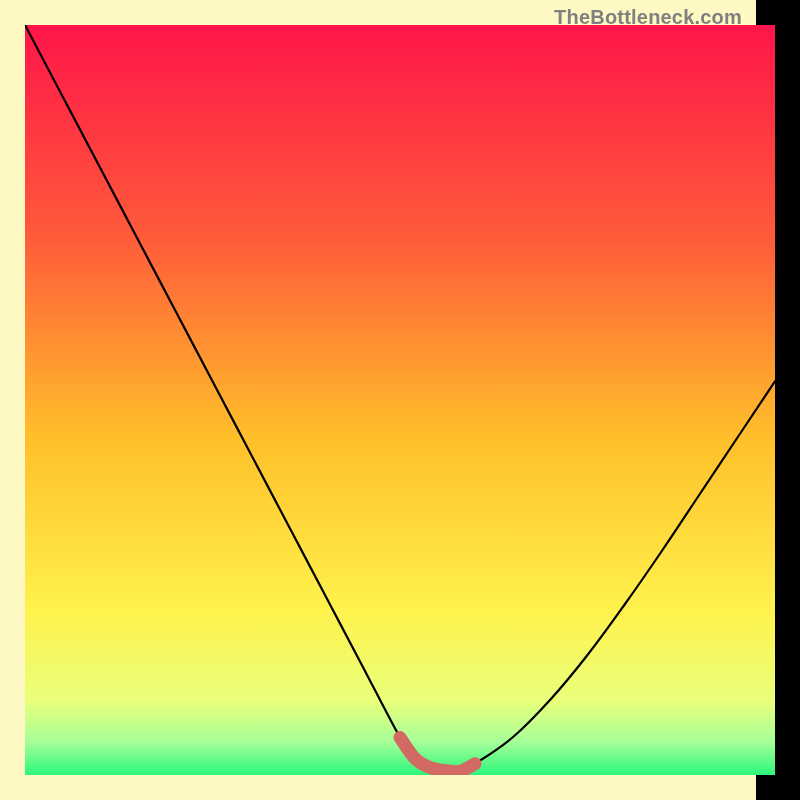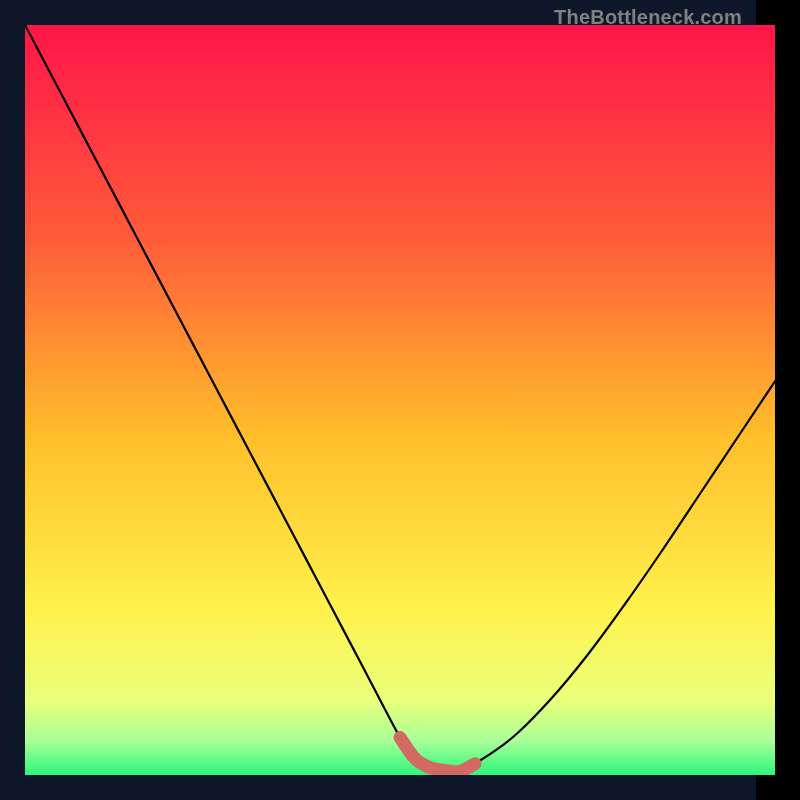--- a/index.html
+++ b/index.html
@@ -1,21 +1,21 @@
 <!DOCTYPE html>
 <html><head>
 <meta charset="utf-8">
 <style>
   * { margin: 0; padding: 0; box-sizing: border-box; }
   html, body { width: 800px; height: 800px; overflow: hidden; background: #000; }
   .stage {
     position: relative;
     width: 756px;
     height: 800px;
-    background: #0f172a;
+    background: #fef9c3;
   }
   .watermark {
     position: absolute;
     top: 6px;
     right: 14px;
     font-family: Arial, Helvetica, sans-serif;
     font-size: 20px;
     font-weight: 600;
     color: #808080;
     letter-spacing: 0.2px;

